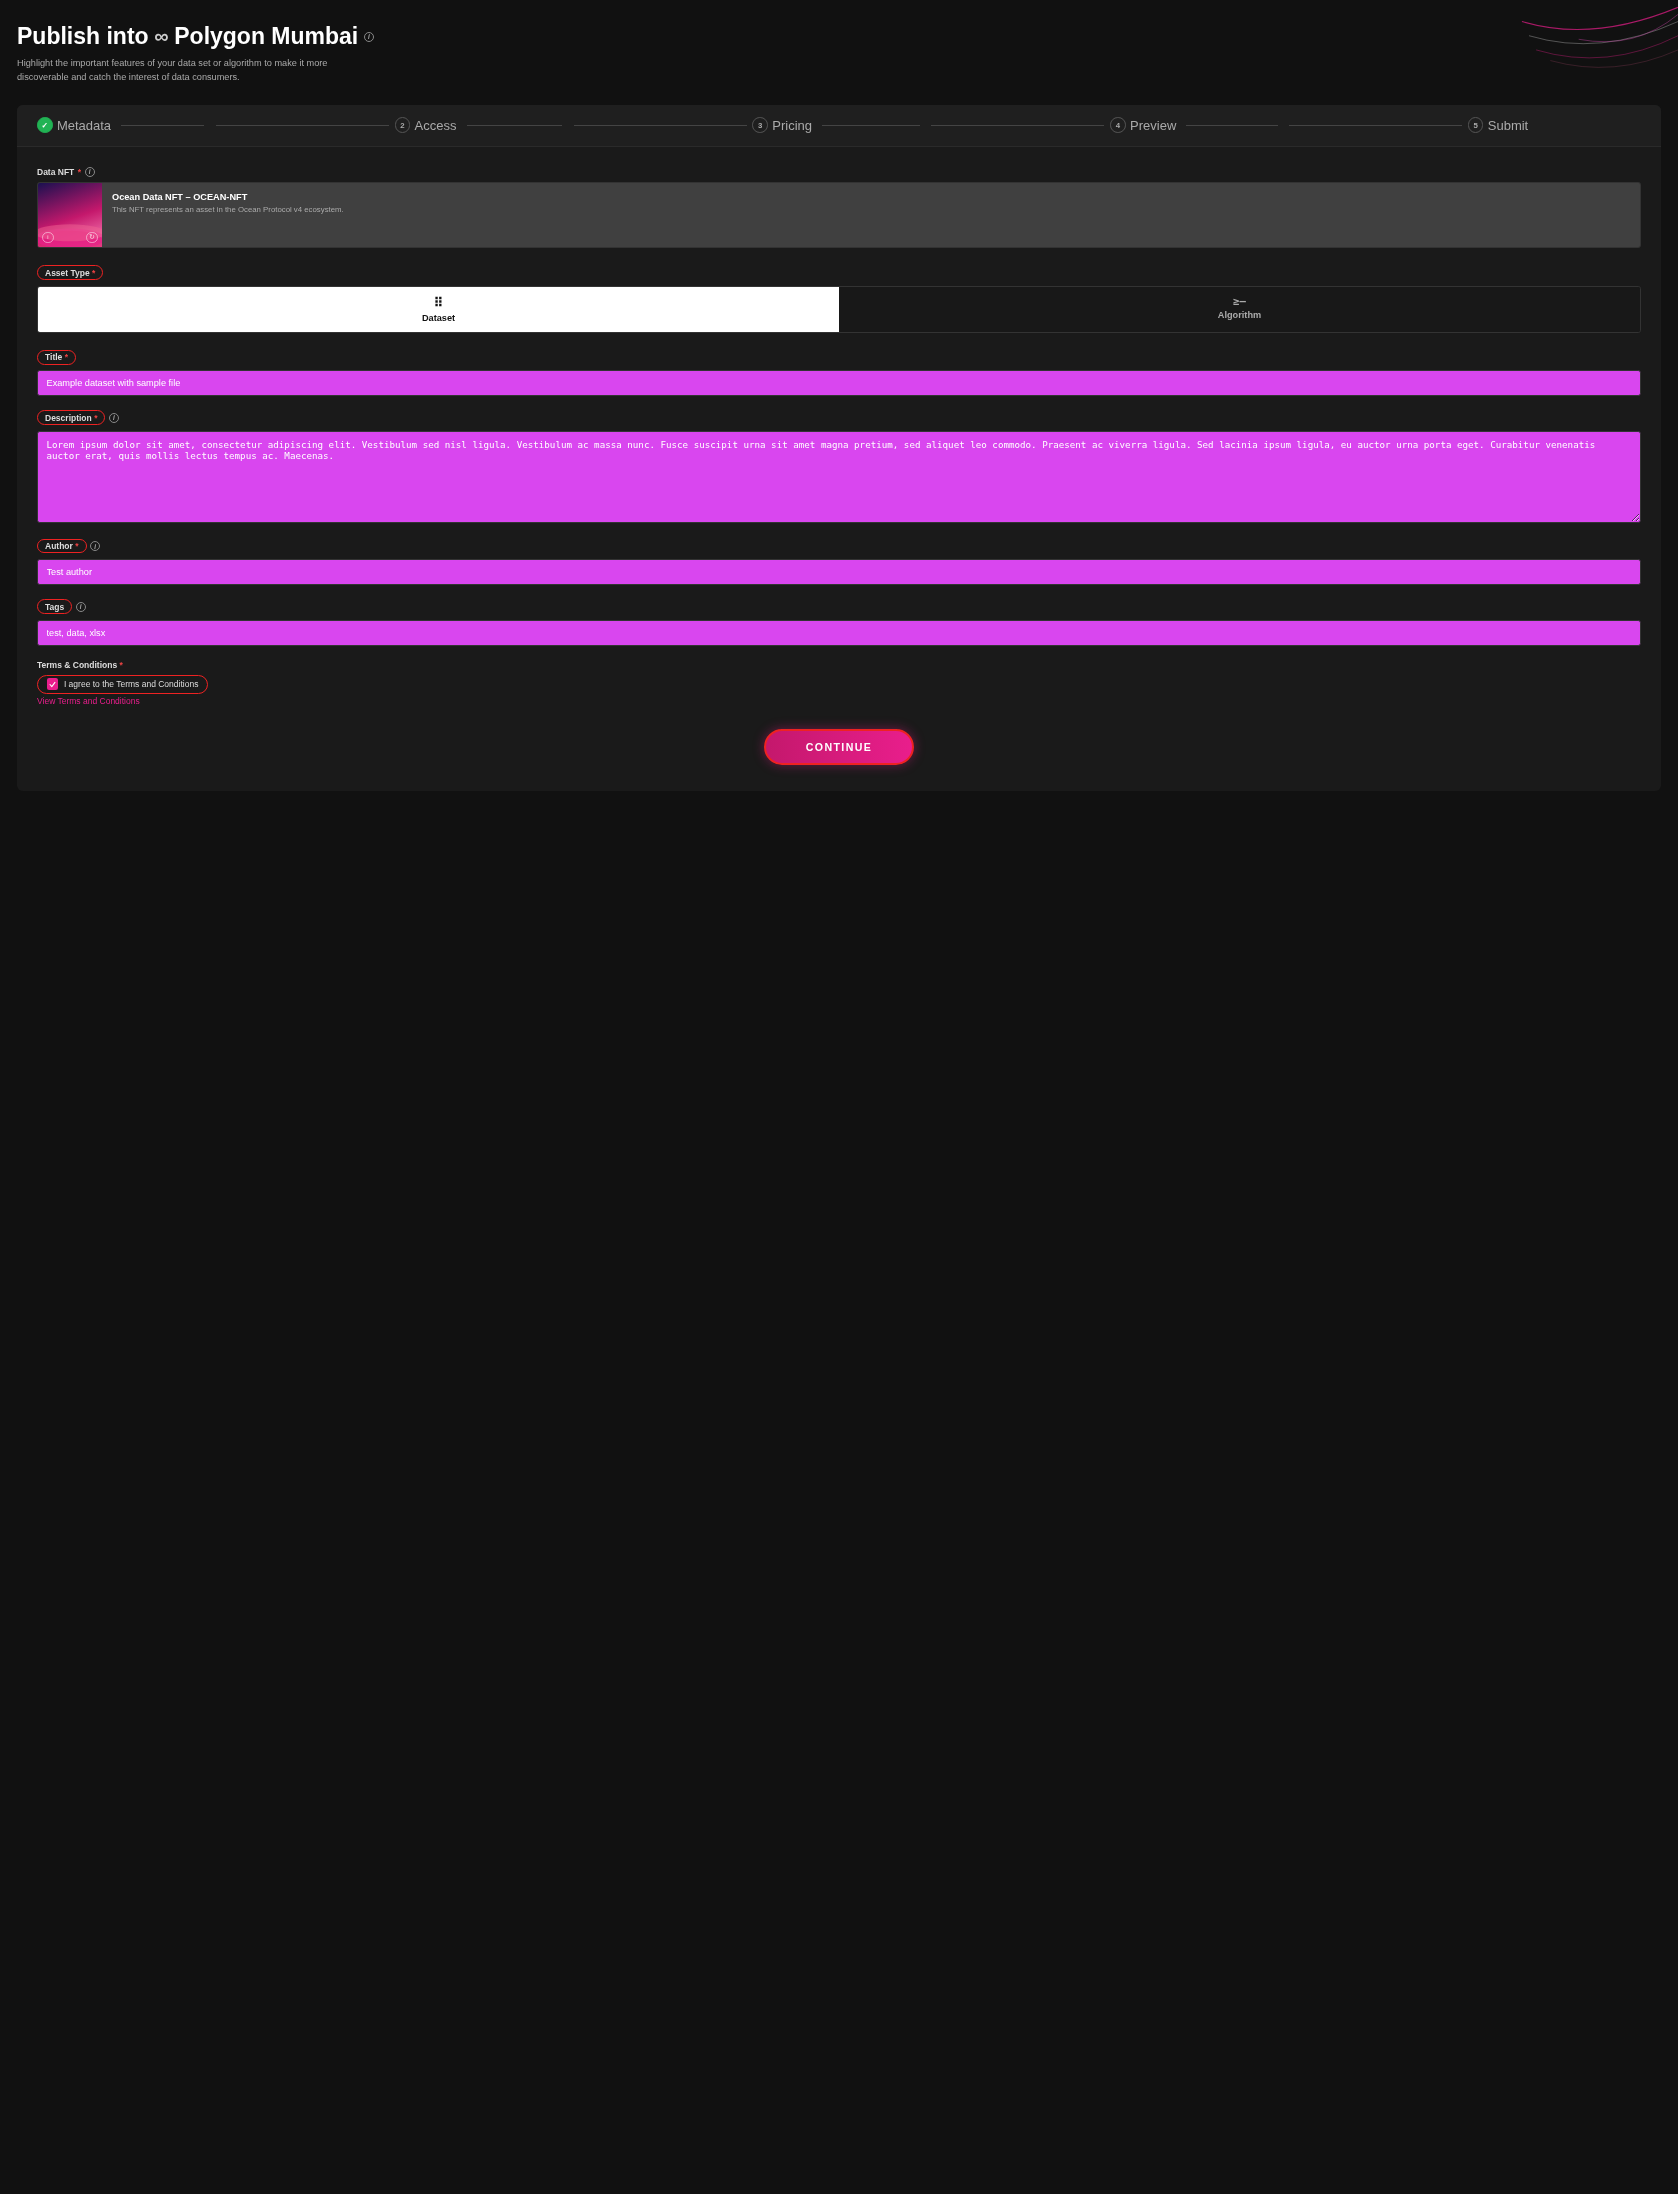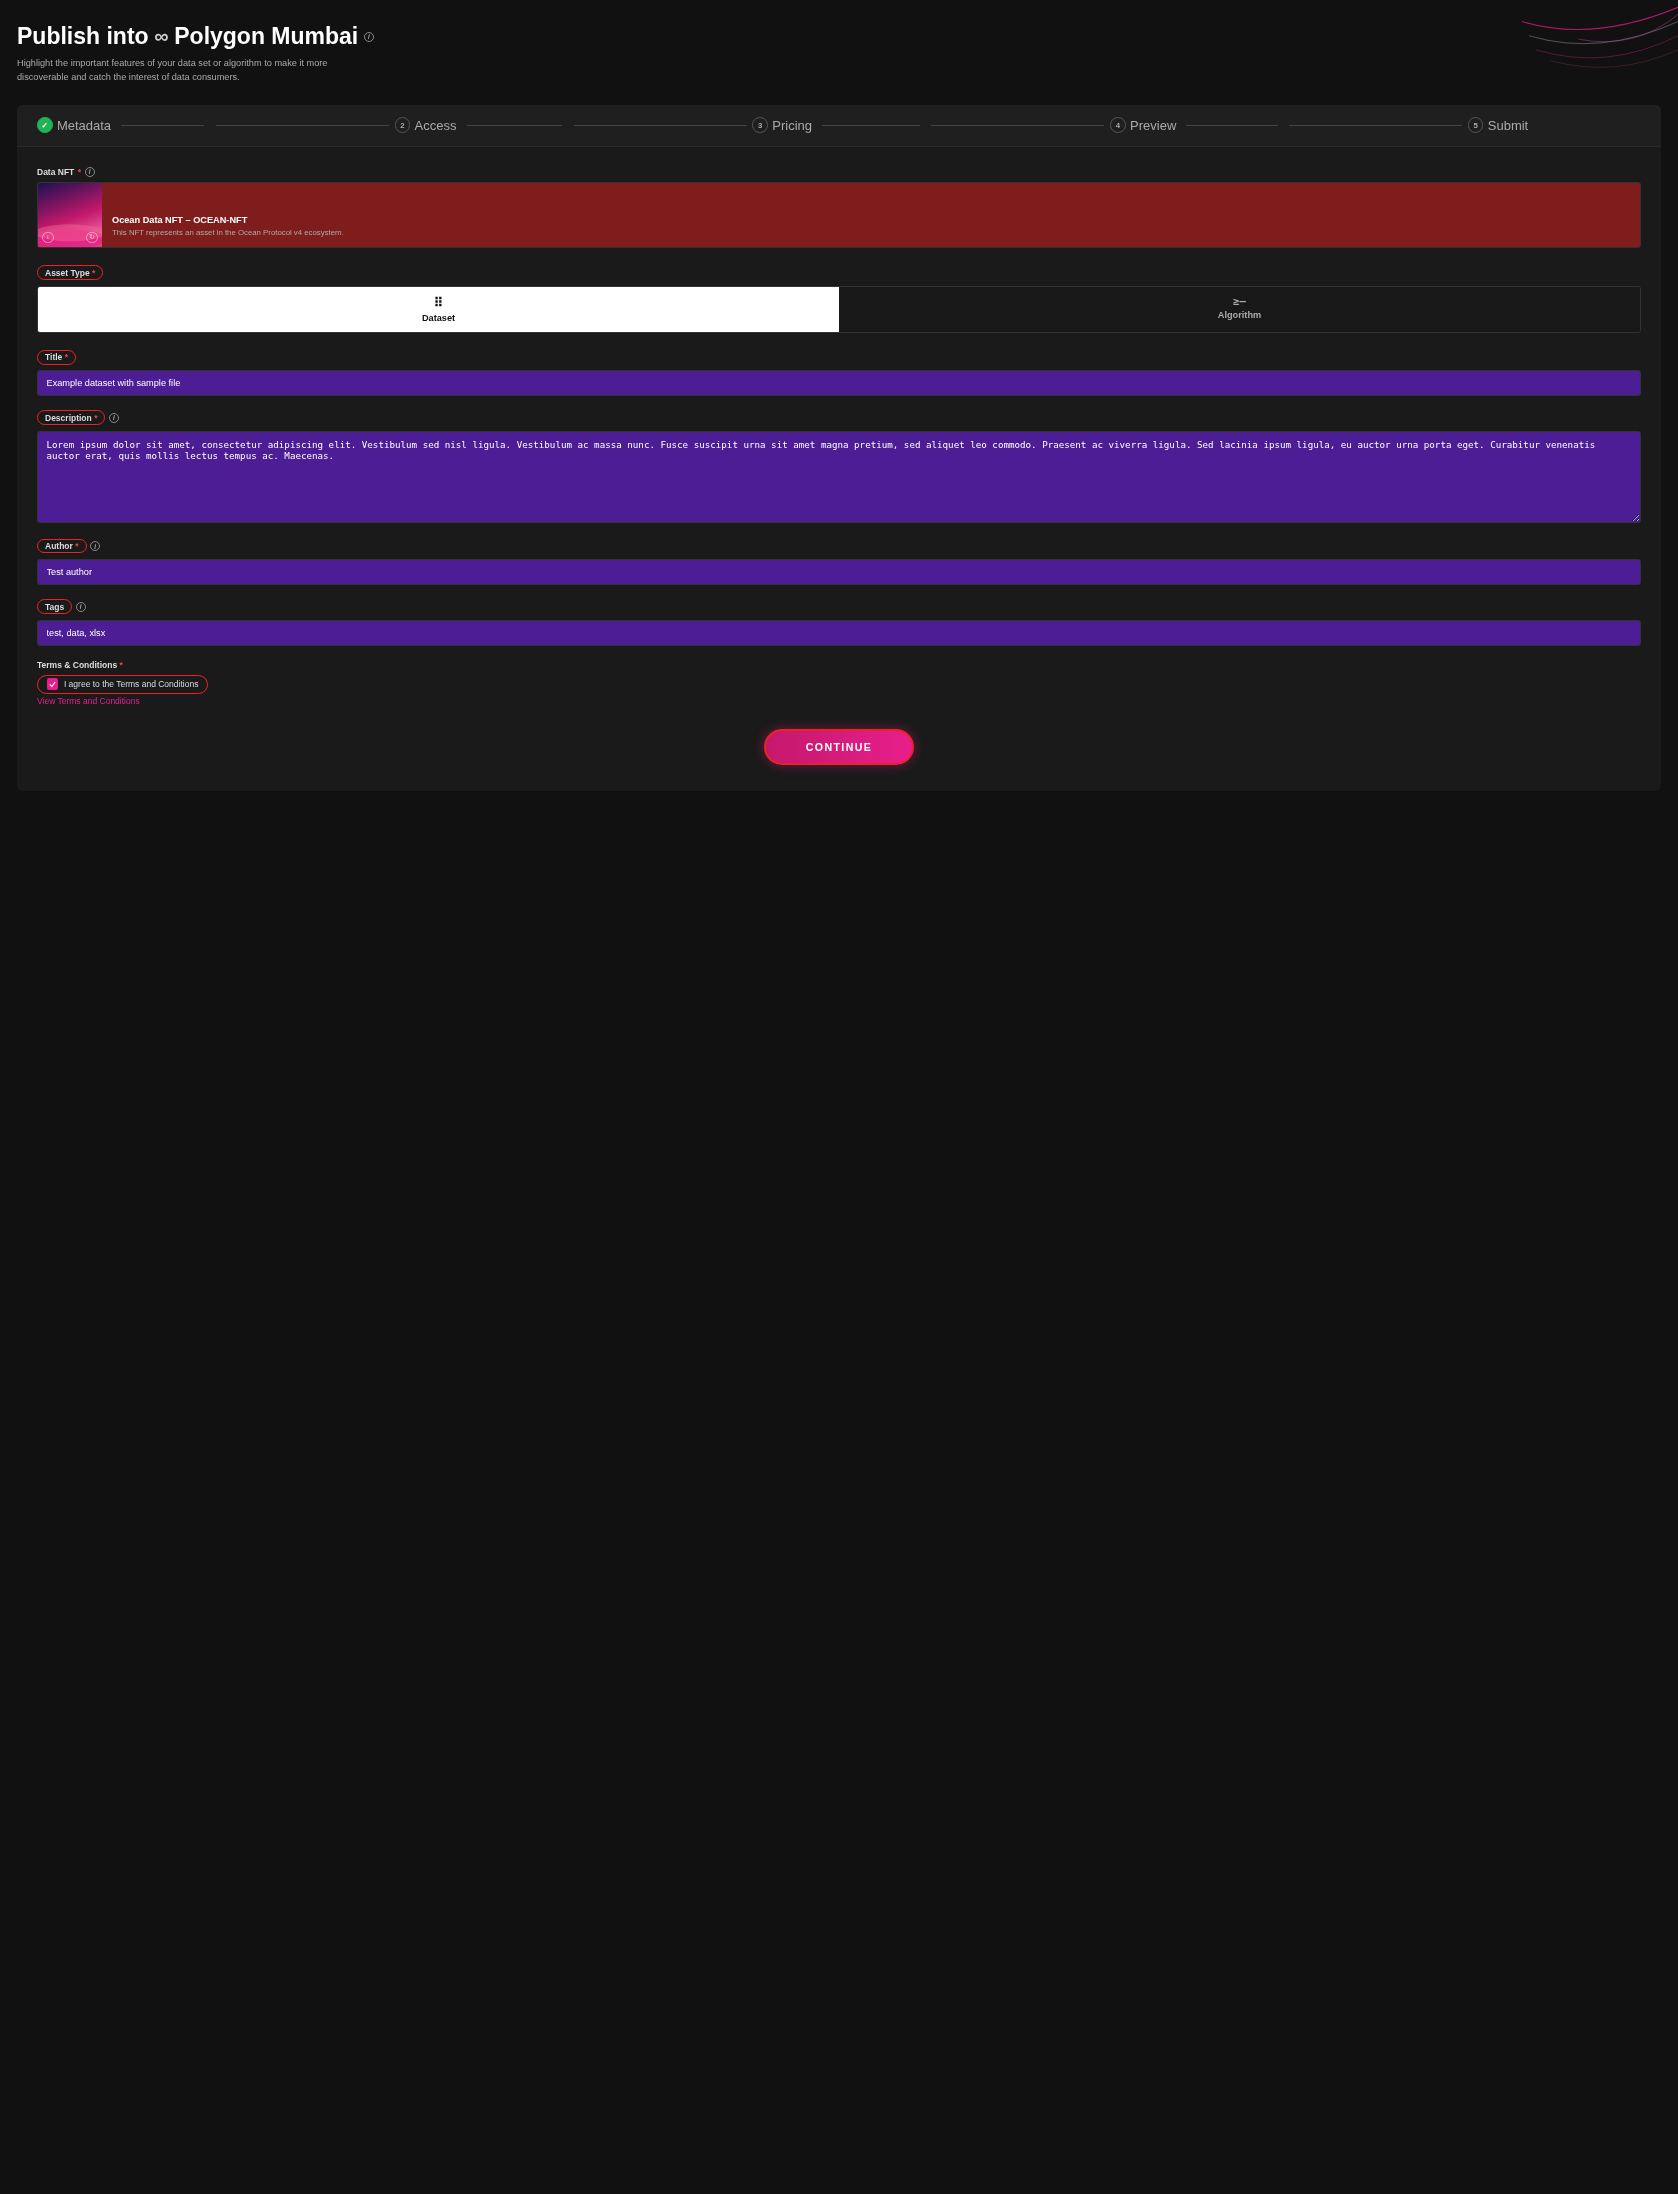--- a/index.html
+++ b/index.html
@@ -128,25 +128,25 @@
       cursor: default;
       font-style: italic;
     }
 
     
     .data-nft-section {
       margin-bottom: 17px;
     }
     .nft-card {
       display: flex;
-      align-items: flex-end;
+      align-items: flex-start;
       border: 0.7px solid #333;
       border-radius: 2.8px;
       overflow: hidden;
-      background: #7f1d1d;
+      background: #404040;
     }
     .nft-thumbnail {
       width: 64px;
       min-height: 64px;
       flex-shrink: 0;
       background: linear-gradient(135deg, #1a1a3e 0%, #e0206a 50%, #ff6bb5 100%);
       position: relative;
     }
     .nft-thumbnail svg {
       position: absolute;
@@ -206,21 +206,21 @@
     }
 
     
     .field-section {
       margin-bottom: 14px;
       position: relative;
     }
 
     input[type="text"], textarea {
       width: 100%;
-      background: #4c1d95;
+      background: #d946ef;
       border: 0.7px solid #333;
       border-radius: 2.8px;
       color: #fff;
       padding: 7px 8.5px;
       font-size: 9.2px;
       outline: none;
       resize: vertical;
     }
     textarea {
       min-height: 92px;

